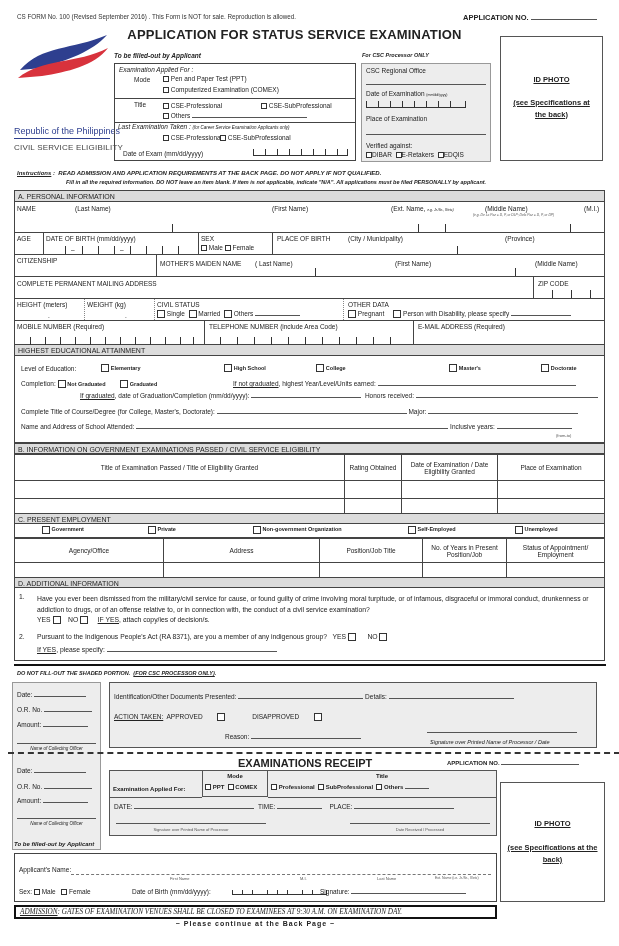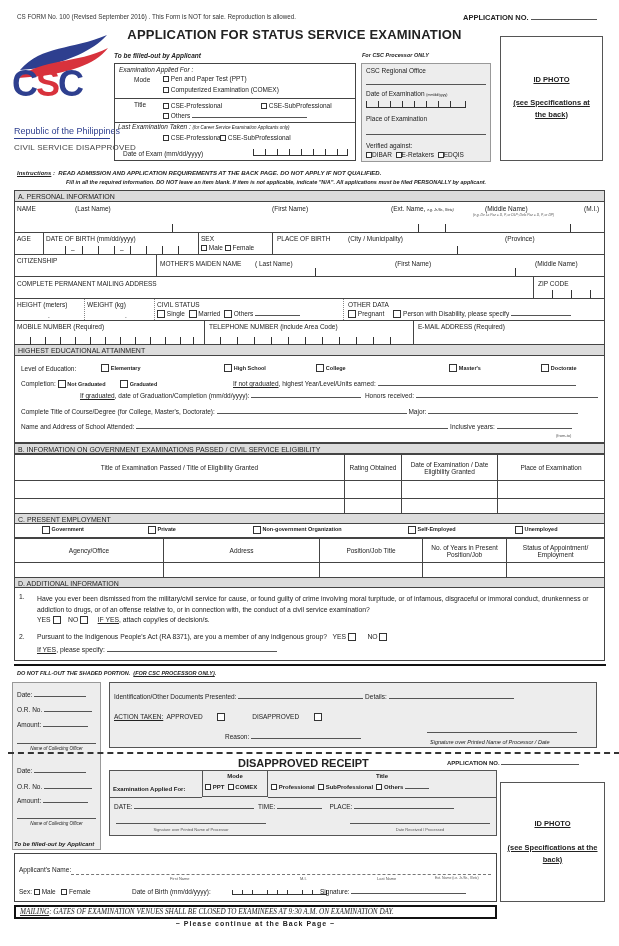--- a/index.html
+++ b/index.html
@@ -28,24 +28,23 @@
 
 <div class="abs" style="left:17px;top:13px;font-size:6.3px;color:#333">CS FORM No. 100 (Revised September 2016) .  This Form is NOT for sale.  Reproduction is allowed.</div>
 <div class="abs b" style="left:463px;top:13px;font-size:7.5px"><span>APPLICATION NO.</span> <span class="line" style="width:66px"></span></div>
 <div class="abs b" style="left:122px;top:27px;width:345px;font-size:13px;text-align:center;letter-spacing:0.2px">APPLICATION FOR STATUS SERVICE EXAMINATION</div>
 
 <div class="abs" style="left:12px;top:30px;width:100px;height:135px">
   <svg width="100" height="80" viewBox="0 0 100 80">
     <path d="M8 40 C30 15, 60 20, 95 5 C80 22, 55 30, 30 38 Z" fill="#2e3f8f"></path>
     <path d="M6 48 C30 28, 65 34, 96 18 C82 36, 55 42, 30 46 Z" fill="#d8323c"></path>
   </svg>
-  <div class="abs b" style="left:0;top:36px;font-size:36px;letter-spacing:-2px;line-height:36px"><span style="color:#2e3f8f">C</span><span style="color:#d8323c">S</span><span style="color:#2e3f8f">C</span></div>
   <div class="abs" style="left:2px;top:96px;font-size:9px;color:#2e3f8f;white-space:nowrap">Republic of the Philippines</div>
   <div class="abs" style="left:2px;top:108px;width:96px;height:1px;background:#2e3f8f"></div>
-  <div class="abs" style="left:2px;top:113px;font-size:8px;color:#444;white-space:nowrap;letter-spacing:0.2px">CIVIL SERVICE DISAPPROVED</div>
+  <div class="abs" style="left:2px;top:113px;font-size:8px;color:#444;white-space:nowrap;letter-spacing:0.2px">CIVIL SERVICE ELIGIBILITY</div>
 </div>
 
 <div class="abs it b" style="left:114px;top:52px;font-size:6.5px">To be filled-out by Applicant</div>
 <div class="abs box" style="left:114px;top:63px;width:242px;height:98px">
   <div class="abs it" style="left:4px;top:2px">Examination Applied For :</div>
   <div class="abs" style="left:19px;top:12px">Mode</div>
   <div class="abs" style="left:48px;top:11px"><span class="cbs"></span> <span>Pen and Paper Test (PPT)</span></div>
   <div class="abs" style="left:48px;top:22px"><span class="cbs"></span> <span>Computerized Examination (COMEX)</span></div>
   <div class="hr" style="top:34px"></div>
   <div class="abs" style="left:19px;top:37px">Title</div>
@@ -327,21 +326,21 @@
 <div class="abs gray" style="left:109px;top:682px;width:488px;height:66px;border:1px solid #555">
   <div class="abs" style="left:4px;top:10px;white-space:nowrap"><span>Identification/Other Documents Presented:</span> <span class="line" style="width:125px"></span> <span>Details:</span> <span class="line" style="width:125px"></span></div>
   <div class="abs" style="left:4px;top:30px;white-space:nowrap"><span class="u">ACTION TAKEN:</span>&nbsp; <span>APPROVED</span>&nbsp;&nbsp;&nbsp;&nbsp;&nbsp;&nbsp;&nbsp; <span class="cb"></span>&nbsp;&nbsp;&nbsp;&nbsp;&nbsp;&nbsp;&nbsp;&nbsp;&nbsp;&nbsp;&nbsp;&nbsp;&nbsp;&nbsp; <span>DISAPPROVED</span>&nbsp;&nbsp;&nbsp;&nbsp;&nbsp;&nbsp;&nbsp; <span class="cb"></span></div>
   <div class="abs" style="left:115px;top:50px;white-space:nowrap"><span>Reason:</span> <span class="line" style="width:110px"></span></div>
   <div class="abs line" style="left:317px;top:49px;width:150px"></div>
   <div class="abs it" style="left:320px;top:56px;font-size:5.5px;white-space:nowrap">Signature over Printed Name of Processor / Date</div>
 </div>
 
 <div class="abs" style="left:8px;top:752px;width:612px;height:0;border-top:2px dashed #333"></div>
 
-<div class="abs b" style="left:238px;top:757px;font-size:11px">DISAPPROVED RECEIPT</div>
+<div class="abs b" style="left:238px;top:757px;font-size:11px">EXAMINATIONS RECEIPT</div>
 <div class="abs b" style="left:447px;top:760px;font-size:6px;white-space:nowrap"><span>APPLICATION NO.</span> <span class="line" style="width:78px"></span></div>
 
 <div class="abs gray" style="left:109px;top:770px;width:388px;height:66px;border:1px solid #555">
   <div class="abs" style="left:92px;top:0;width:66px;height:26px;border-left:1px solid #555;border-right:1px solid #555;border-bottom:1px solid #555"></div>
   <div class="abs" style="left:0;top:26px;width:92px;height:1px;background:#555"></div>
   <div class="abs" style="left:158px;top:26px;right:0;height:1px;background:#555"></div>
   <div class="abs b c" style="left:92px;width:66px;top:2px;font-size:6px">Mode</div>
   <div class="abs b c" style="left:158px;right:0;top:2px;font-size:6px">Title</div>
   <div class="abs b" style="left:3px;top:15px;font-size:6px">Examination Applied For:</div>
   <div class="abs b" style="left:95px;top:13px;font-size:6px;white-space:nowrap"><span class="cbs"></span> <span>PPT</span>&nbsp; <span class="cbs"></span> <span>COMEX</span></div>
@@ -375,14 +374,14 @@
       <div class="tick" style="left:35px;height:4px"></div>
       <div class="tick" style="left:45px;height:4px"></div>
       <div class="tick" style="left:55px;height:4px"></div>
       <div class="tick" style="left:70px;height:4px"></div>
       <div class="tick" style="left:80px;height:4px"></div>
       <div class="tick" style="left:94px;height:4px"></div>
   </div>
   <div class="abs" style="left:305px;top:34px;white-space:nowrap"><span>Signature:</span> <span class="line" style="width:115px"></span></div>
 </div>
 
-<div class="abs" style="left:14px;top:905px;width:483px;height:14px;border:2px solid #111;font-family:'Liberation Serif',serif;font-style:italic;font-size:7.2px;line-height:10px;padding-left:4px;white-space:nowrap"><span class="u">MAILING</span><span>:  GATES OF EXAMINATION VENUES SHALL BE CLOSED TO EXAMINEES AT 9:30 A.M. ON EXAMINATION DAY.</span></div>
+<div class="abs" style="left:14px;top:905px;width:483px;height:14px;border:2px solid #111;font-family:'Liberation Serif',serif;font-style:italic;font-size:7.2px;line-height:10px;padding-left:4px;white-space:nowrap"><span class="u">ADMISSION</span><span>:  GATES OF EXAMINATION VENUES SHALL BE CLOSED TO EXAMINEES AT 9:30 A.M. ON EXAMINATION DAY.</span></div>
 <div class="abs b c" style="left:14px;width:483px;top:920px;font-size:7px;letter-spacing:1px">~  Please continue at the Back Page ~</div>
 
 </body></html>

